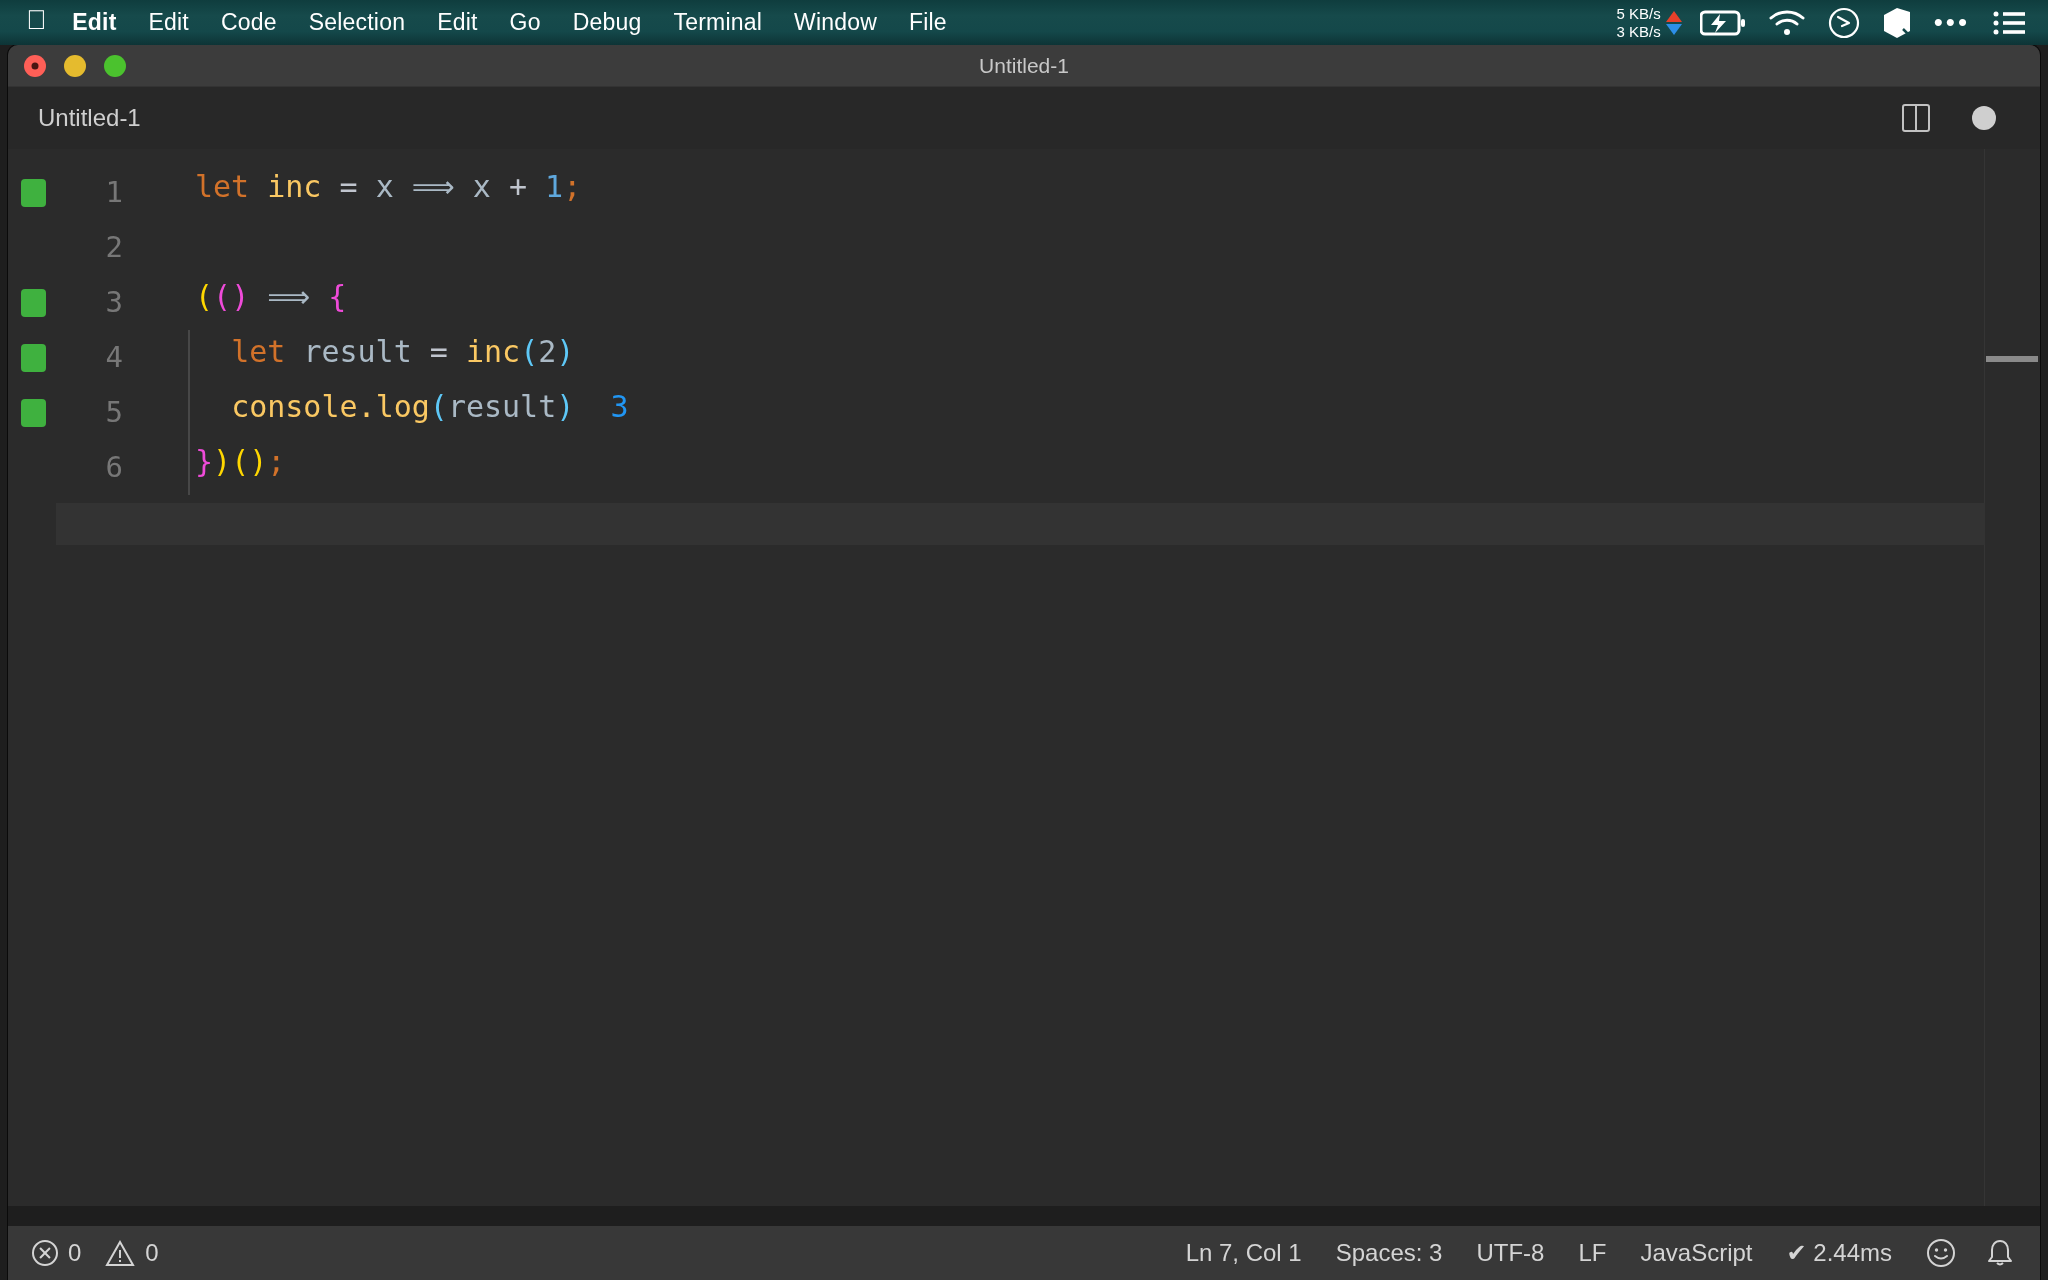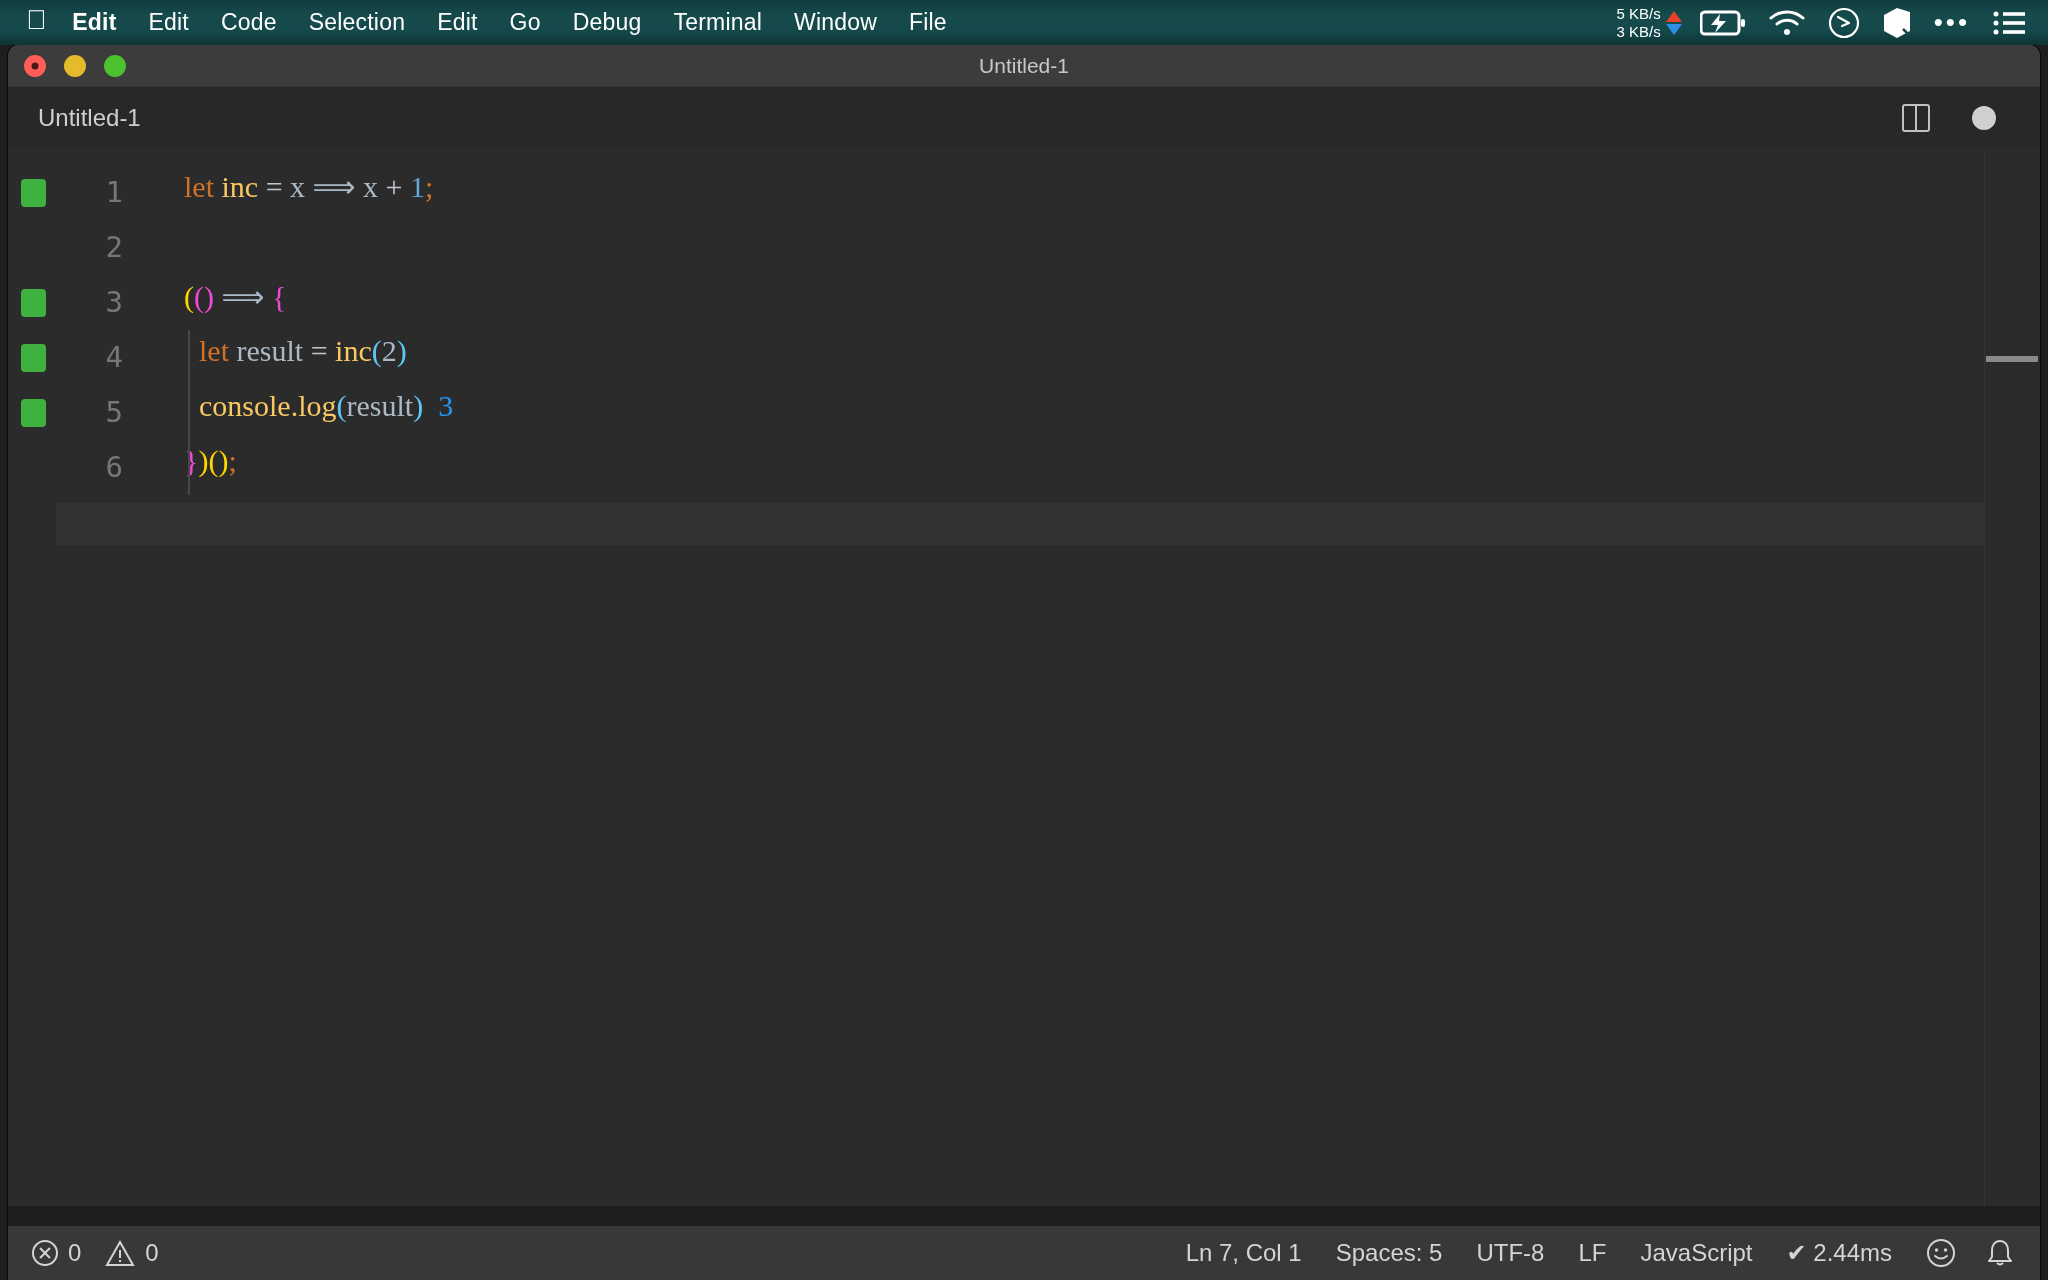--- a/index.html
+++ b/index.html
@@ -104,23 +104,22 @@
   }
   .cov{
     position:absolute; left:13px; width:25px; height:28px;
     background:#3fb13f; border-radius:4px;
   }
   .lineno{
     position:absolute; width:80px; text-align:right;
     color:#777777; font-size:29px;
   }
   .codeline{
-    position:absolute; left:176px; white-space:pre;
+    position:absolute; left:187px; white-space:pre;
     letter-spacing:0px;
-    font-family:Liberation Serif, serif;
   }
   .cur-line-bg{
     position:absolute; left:48px; right:55px; height:42px;
     background:#333333;
   }
   .indent-guide{
     position:absolute; width:2px; background:#474747;
   }
 
   
@@ -297,21 +296,21 @@
             <rect x="14" y="10" width="2" height="8" fill="#d4d4d4"></rect>
             <rect x="14" y="20" width="2" height="2" fill="#d4d4d4"></rect>
           </svg>
         </span>
         <span>0</span>
       </div>
     </div>
 
     <div id="status-right">
       <span class="sb">Ln 7, Col 1</span>
-      <span class="sb">Spaces: 5</span>
+      <span class="sb">Spaces: 3</span>
       <span class="sb">UTF-8</span>
       <span class="sb">LF</span>
       <span class="sb">JavaScript</span>
       <span class="sb">✔ 2.44ms</span>
       <span class="sb" style="margin-right:30px;">
         <svg width="30" height="30" viewBox="0 0 30 30">
           <circle cx="15" cy="15" r="13" fill="none" stroke="#d4d4d4" stroke-width="2"></circle>
           <circle cx="10.5" cy="12" r="1.7" fill="#d4d4d4"></circle>
           <circle cx="19.5" cy="12" r="1.7" fill="#d4d4d4"></circle>
           <path d="M9 18 Q15 23 21 18" fill="none" stroke="#d4d4d4" stroke-width="2" stroke-linecap="round"></path>

